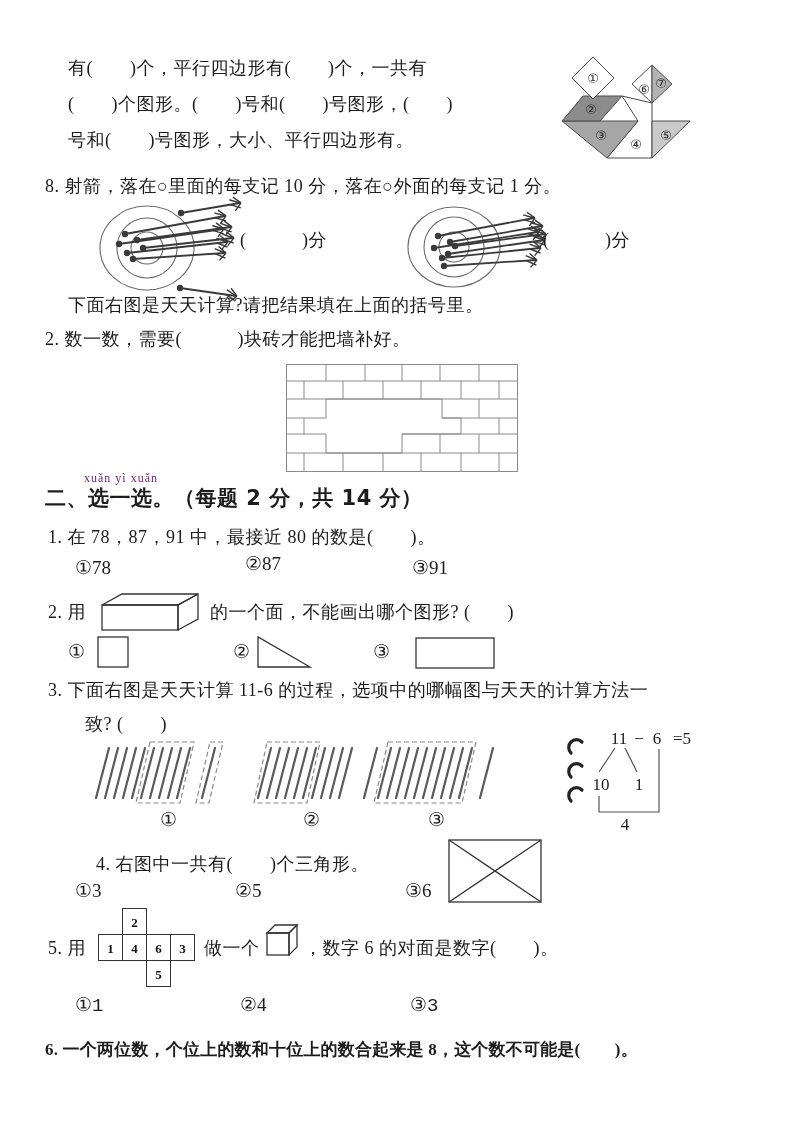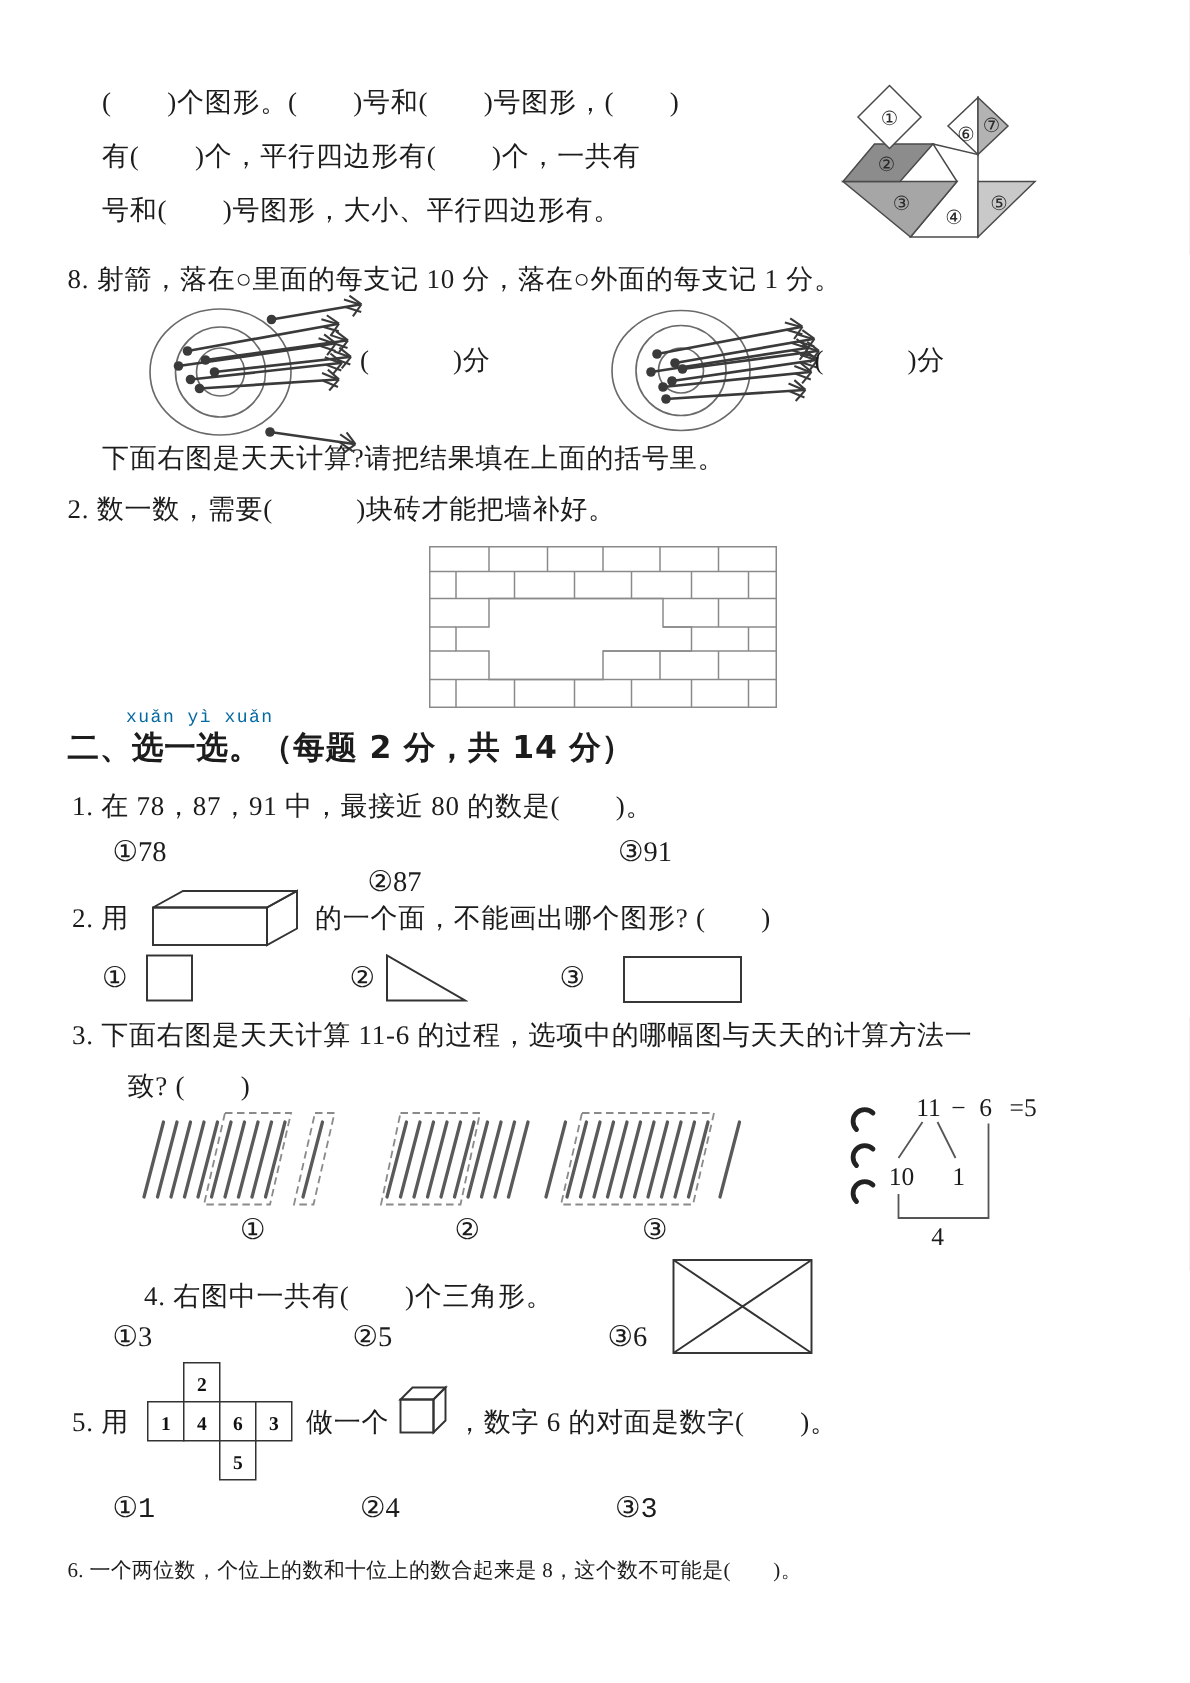--- a/index.html
+++ b/index.html
@@ -1,22 +1,22 @@
 <!DOCTYPE html>
 <html><head>
 <meta charset="utf-8">
 <style>
   html,body{margin:0;padding:0;background:#e8e8e8;}
   #page{position:relative;width:793px;height:1122px;background:#ffffff;overflow:hidden;
         font-family:"Liberation Serif","DejaVu Serif",serif;color:#1c1c1c;}
   .abs{position:absolute;}
   .t{font-size:18px;white-space:nowrap;letter-spacing:0.5px;}
-  .t-sm{font-size:14px;white-space:nowrap;letter-spacing:0.2px;}
+  .t-sm{font-size:17px;white-space:nowrap;letter-spacing:0.2px;font-weight:bold;}
   .intro-line{font-size:18px;line-height:36px;white-space:nowrap;letter-spacing:0.5px;}
-  .pinyin{font-size:12px;color:#0369a1;letter-spacing:1px;font-family:Liberation Mono, monospace;}
+  .pinyin{font-size:12px;color:#701a75;letter-spacing:1px;font-family:Liberation Serif, serif;}
   .sec-title{font-size:21px;font-weight:bold;font-family:"DejaVu Sans","Liberation Sans",sans-serif;
              white-space:nowrap;letter-spacing:0.5px;}
   .opt{font-size:19px;white-space:nowrap;}
   .opt-circ{font-size:19px;white-space:nowrap;}
   svg{display:block;}
   .shape{stroke:#333;fill:none;stroke-width:1.3px;}
   .wline{stroke:#8a8a8a;stroke-width:1px;fill:none;}
   .arrow{stroke:#3a3a3a;stroke-width:1.8px;}
   .ring{stroke:#6a6a6a;fill:none;stroke-width:1.1px;}
   .stick{stroke:#5a5a5a;stroke-width:2.2px;stroke-linecap:round;}
@@ -51,22 +51,22 @@
         <line class="stick" x1="64" y1="8" x2="51" y2="58"></line>
         <line class="stick" x1="73" y1="8" x2="60" y2="58"></line>
         <line class="stick" x1="82" y1="8" x2="69" y2="58"></line>
         <line class="stick" x1="91" y1="8" x2="78" y2="58"></line>
         <line class="stick" x1="100" y1="8" x2="87" y2="58"></line>
       </g>
     </defs>
   </svg>
 
   <div class="abs" style="left:68px;top:50px;">
+    <div class="intro-line">有(　　)个，平行四边形有(　　)个，一共有</div>
     <div class="intro-line">(　　)个图形。(　　)号和(　　)号图形，(　　)</div>
-    <div class="intro-line">有(　　)个，平行四边形有(　　)个，一共有</div>
     <div class="intro-line">号和(　　)号图形，大小、平行四边形有。</div>
   </div>
 
   <svg class="abs" style="left:555px;top:50px;" width="235" height="115">
     <polygon class="tg" fill="#ffffff" points="67,46 97,53 97,108 52,108 83,71"></polygon>
     <polygon class="tg" fill="#a6a6a6" points="7,71 83,71 52,108"></polygon>
     <polygon class="tg" fill="#8c8c8c" points="28,46 67,46 45,71 7,71"></polygon>
     <polygon class="tg" fill="#ffffff" points="38,7 59,28 38,49 17,28"></polygon>
     <polygon class="tg" fill="#c9c9c9" points="97,71 135,71 97,108"></polygon>
     <polygon class="tg" fill="#ffffff" points="97,15 97,53 77,34"></polygon>
@@ -152,21 +152,21 @@
       <line class="wline" x1="213" y1="89" x2="213" y2="108"></line>
     </g>
     <path class="wline" d="M40,35 L156,35 L156,54 L175,54 L175,70 L116,70 L116,89 L40,89 L40,70 L18,70 L18,54 L40,54 Z" fill="#ffffff"></path>
   </svg>
 
   <div class="abs pinyin" style="left:84px;top:471px;">xuǎn yì xuǎn</div>
   <div class="abs sec-title" style="left:45px;top:484px;">二、选一选。（每题 2 分，共 14 分）</div>
 
   <div class="abs t" style="left:48px;top:525px;">1. 在 78，87，91 中，最接近 80 的数是(　　)。</div>
   <div class="abs opt" style="left:75px;top:556px;">①78</div>
-  <div class="abs opt" style="left:245px;top:576px;font-family:Liberation Serif, serif;">②87</div>
+  <div class="abs opt" style="left:245px;top:552px;font-family:Liberation Serif, serif;">②87</div>
   <div class="abs opt" style="left:412px;top:556px;">③91</div>
 
   <div class="abs t" style="left:48px;top:600px;">2. 用</div>
   <svg class="abs" style="left:100px;top:590px;" width="102" height="42">
     <polygon class="shape" fill="#fff" points="2,15 78,15 98,4 22,4"></polygon>
     <polygon class="shape" fill="#fff" points="78,40 78,15 98,4 98,29"></polygon>
     <rect class="shape" fill="#fff" x="2" y="15" width="76" height="25"></rect>
   </svg>
   <div class="abs t" style="left:210px;top:600px;">的一个面，不能画出哪个图形? (　　)</div>
 

